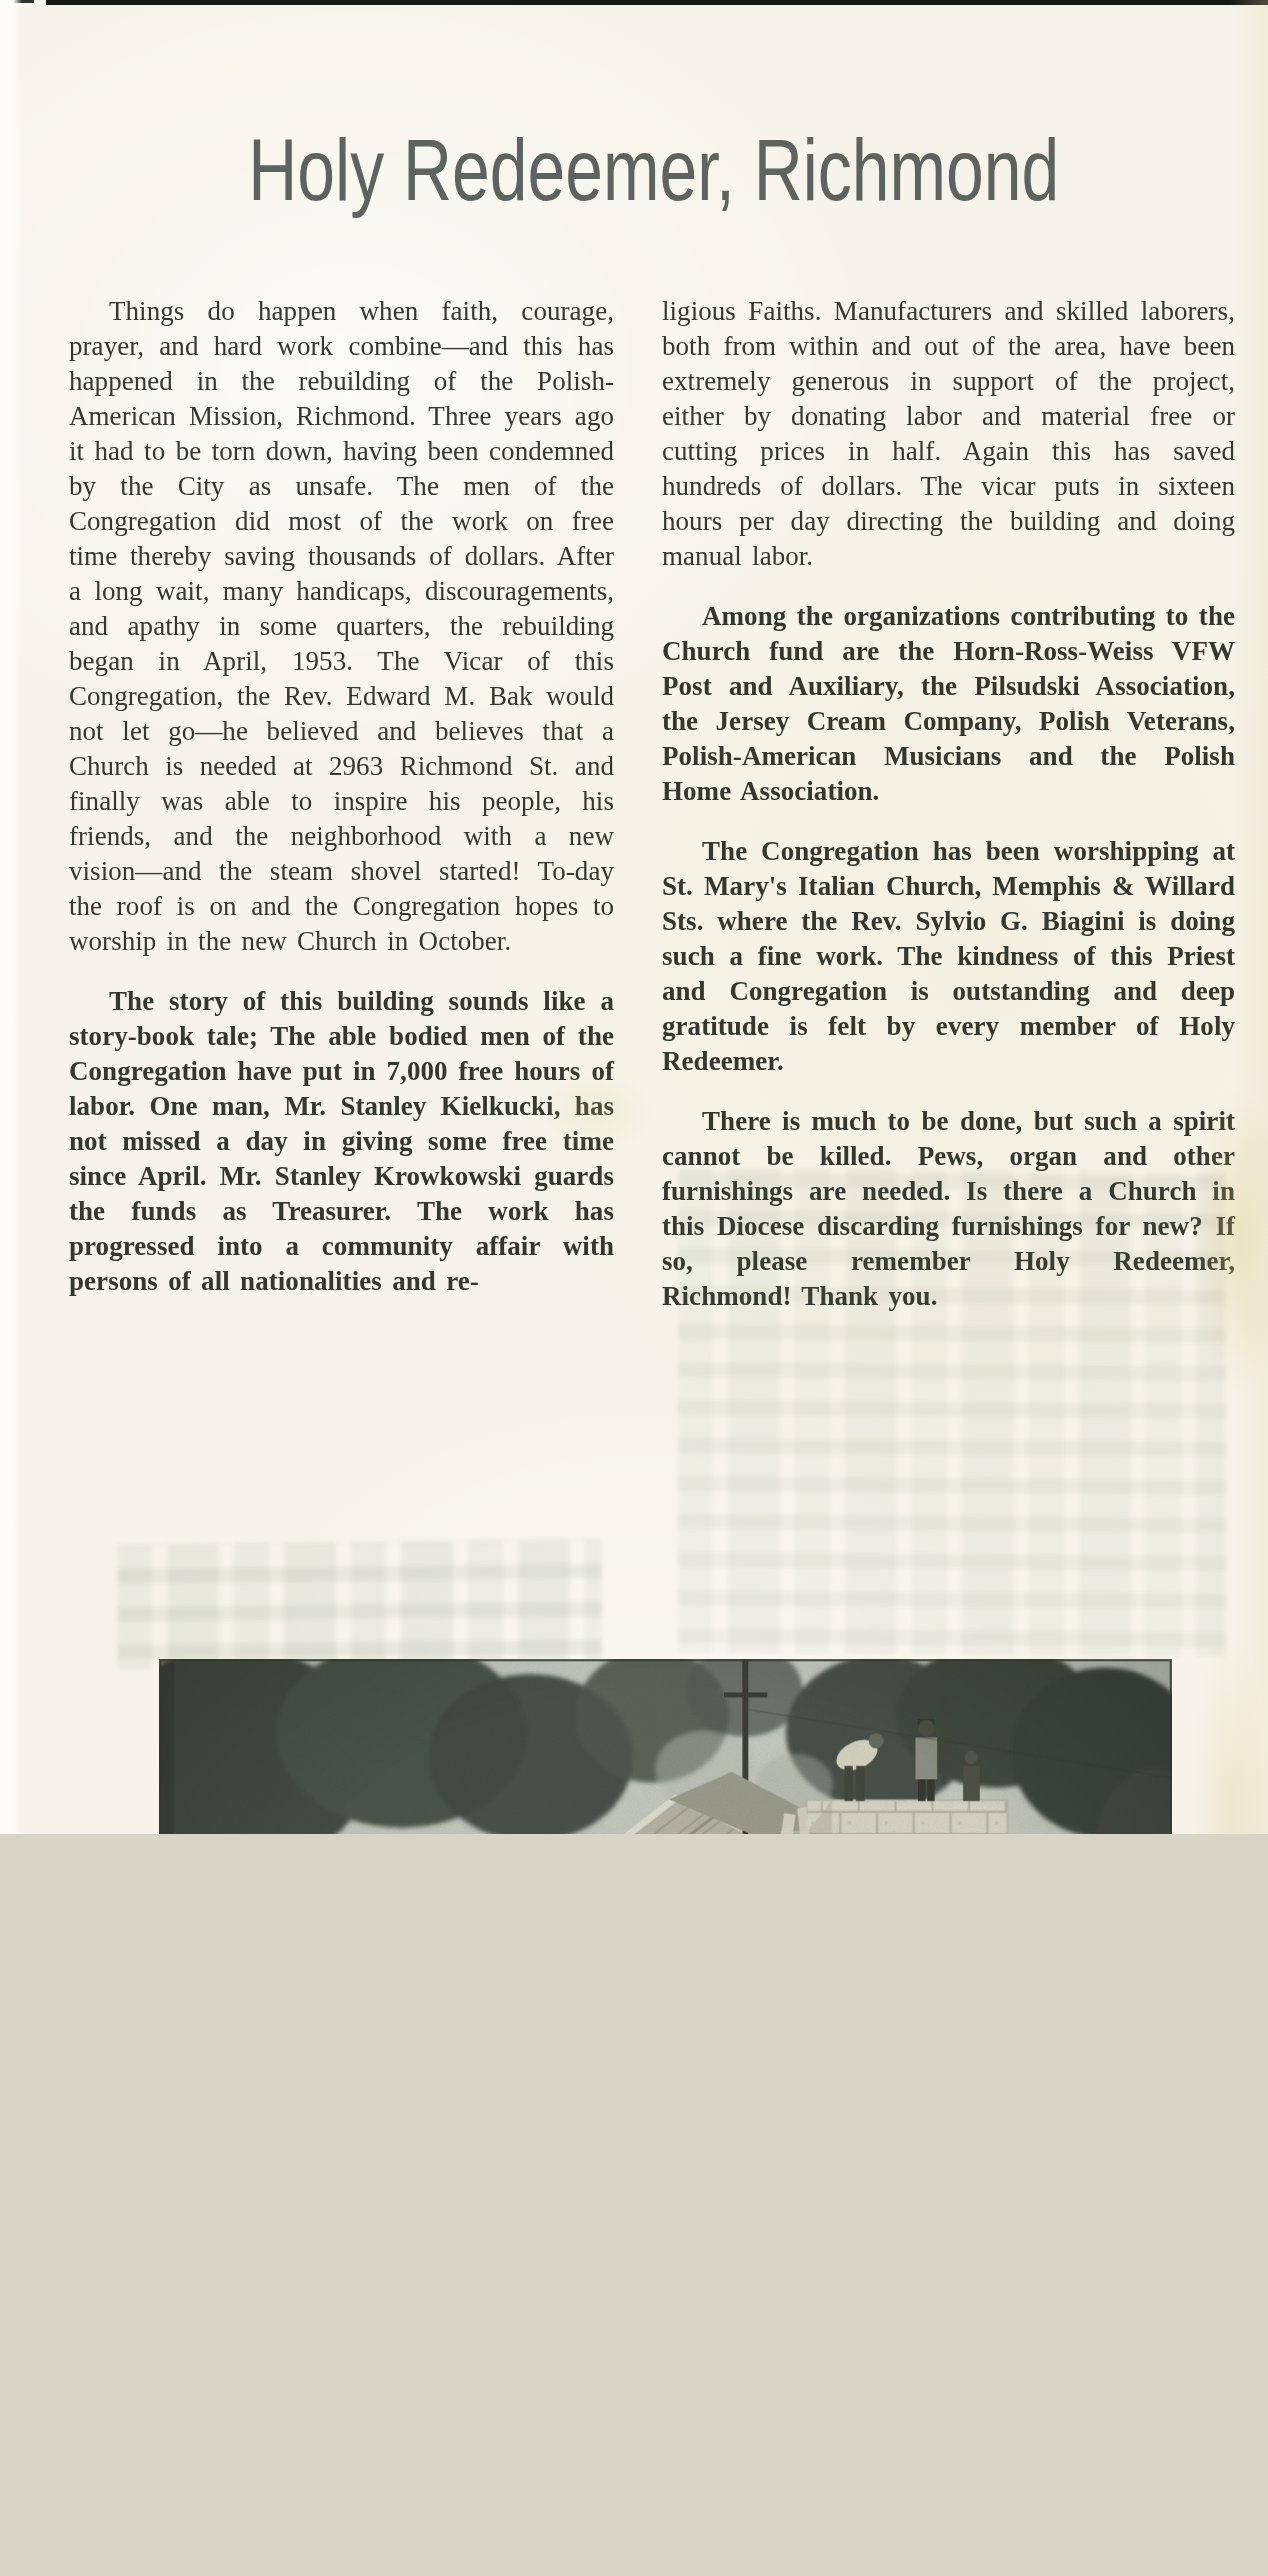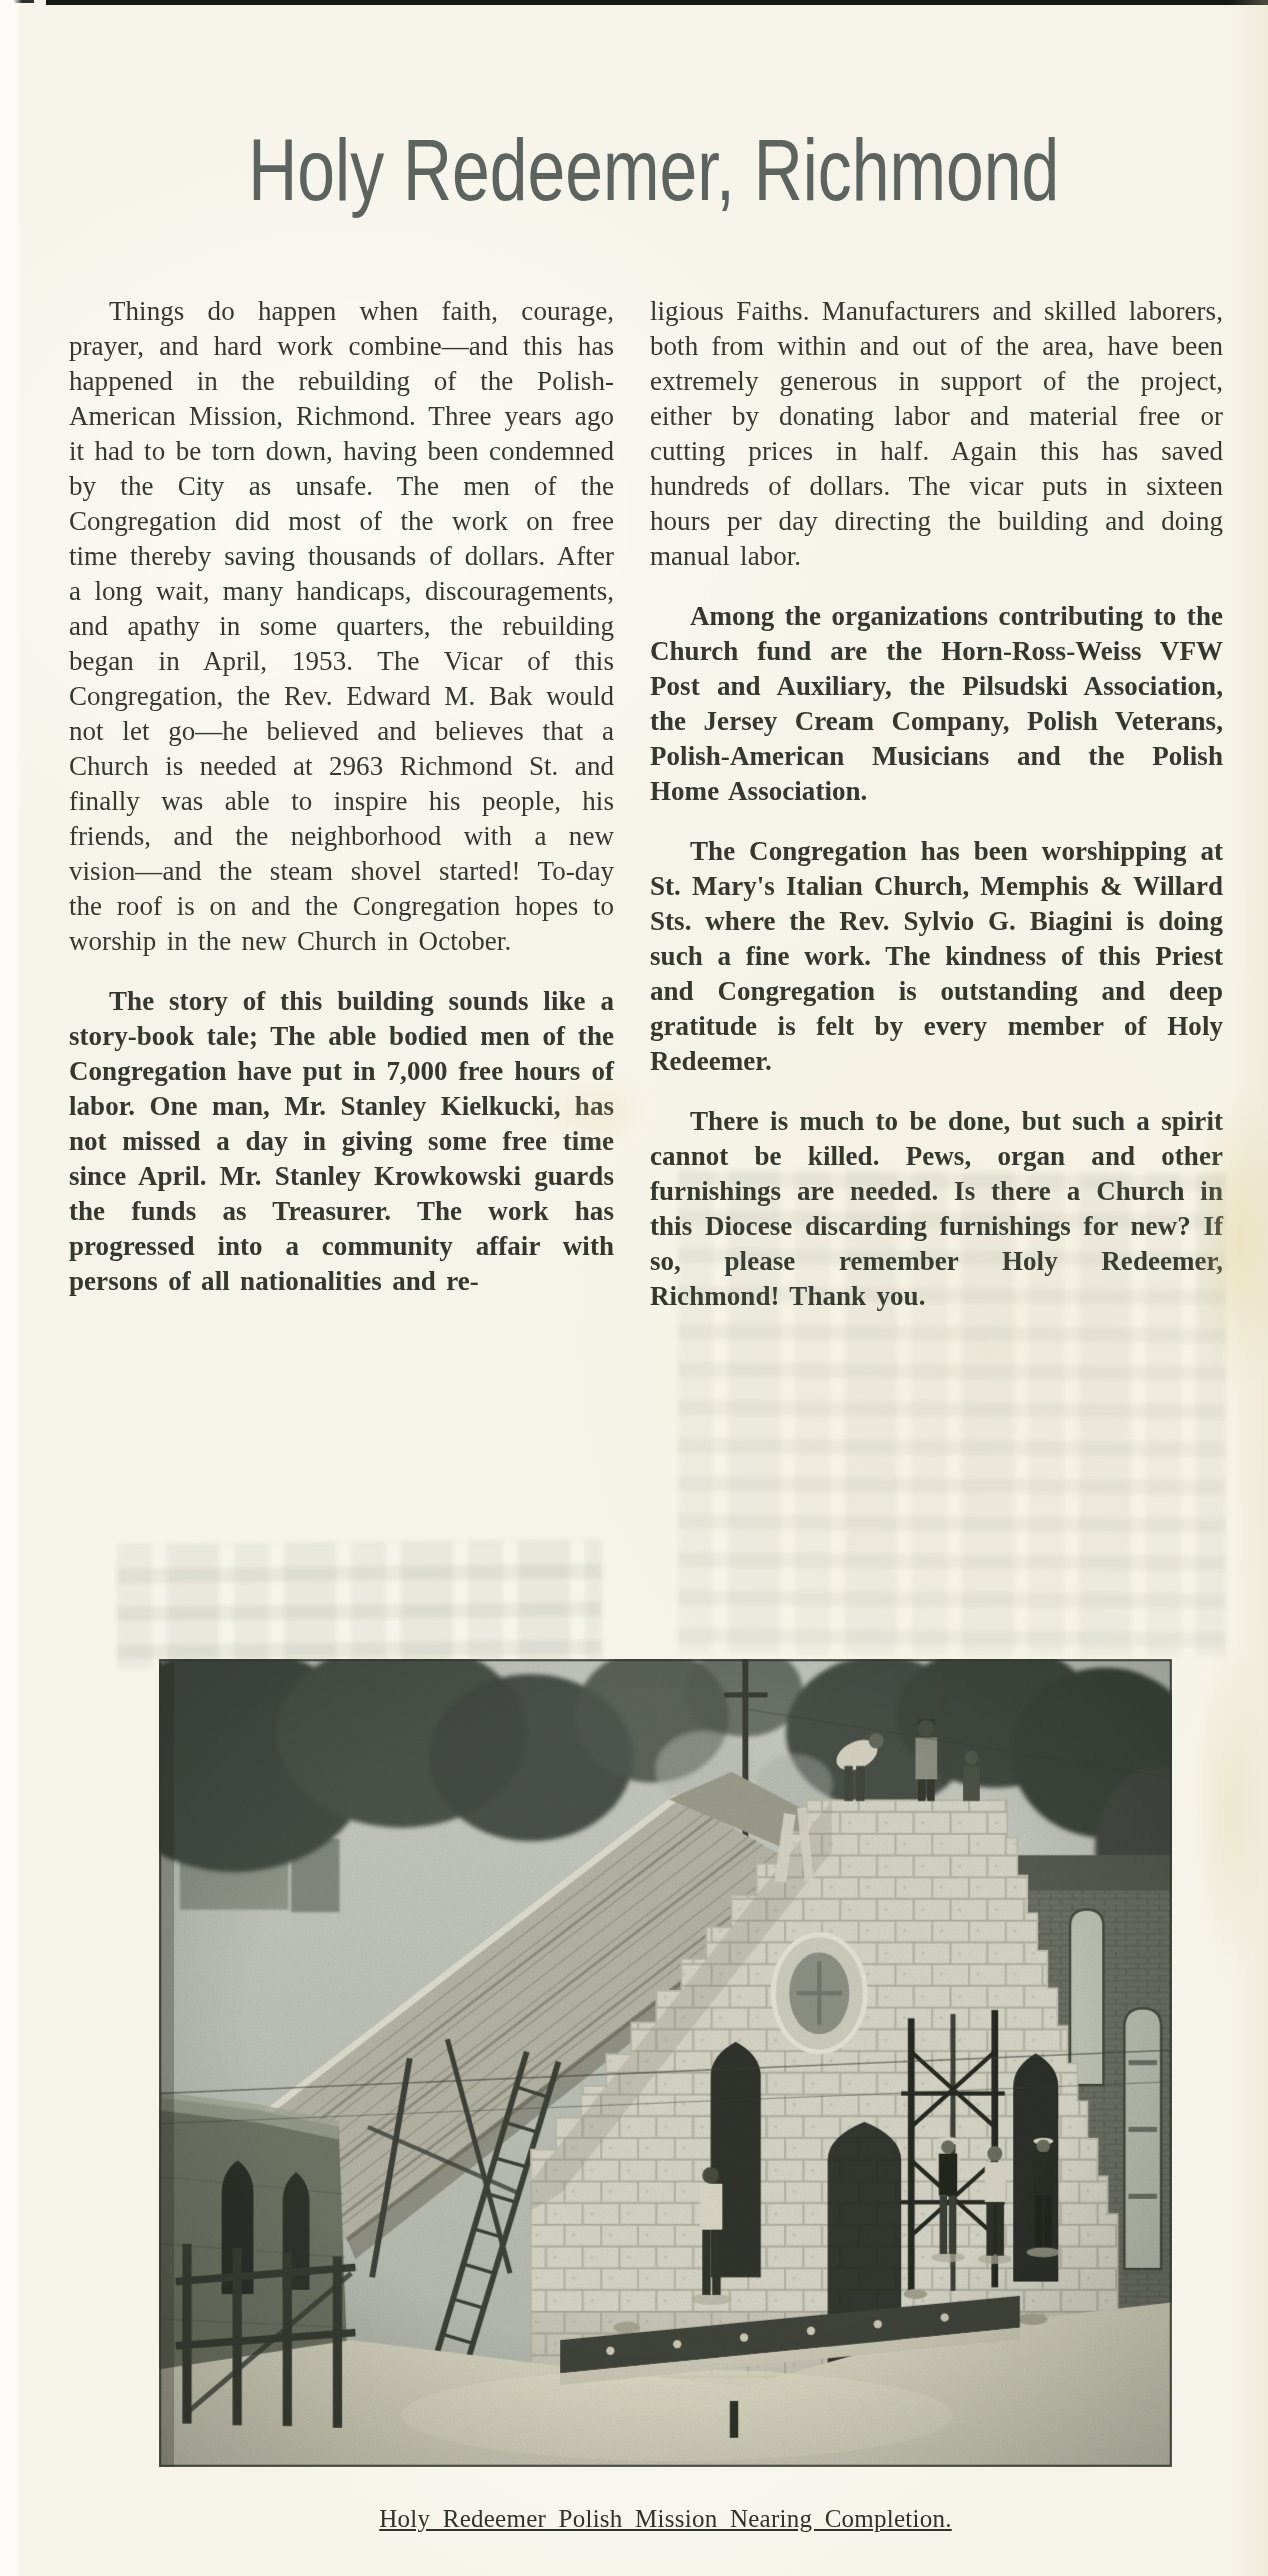--- a/index.html
+++ b/index.html
@@ -1,18 +1,18 @@
 <!DOCTYPE html>
 <html style="font-size:13.4px"><head>
 <meta charset="utf-8">
 <style>
   html,body{margin:0;padding:0;background:#d8d4c6;}
   .page{
     position:relative;
-    width:1268px;height:2576px;
+    width:1268px;height:1834px;
     margin:0 auto;
     background-color:#f6f4ea;
     background-image:
       radial-gradient(752px 585px at 28% 20%, rgba(255,255,255,.55), rgba(255,255,255,0) 70%),
       radial-gradient(685px 752px at 78% 52%, rgba(240,231,202,.30), rgba(240,231,202,0) 72%),
       radial-gradient(585px 418px at 50% 92%, rgba(255,255,255,.35), rgba(255,255,255,0) 70%);
     overflow:hidden;
     font-family:"Liberation Serif", serif;
     color:#34382f;
   }
@@ -32,21 +32,21 @@
 
   .page-title{position:absolute;left:0;top:122px;width:100%;text-align:center;}
   .page-title .t-inner{
     display:inline-block;margin-left:40px;
     font-family:"Liberation Sans", sans-serif;
     font-size:87px;line-height:1.1;font-weight:400;
     color:#5d645f;white-space:nowrap;
     transform:scaleX(.78);transform-origin:center;
   }
 
-  .columns{position:absolute;left:69px;top:294px;width:1166px;display:flex;gap:36px;}
+  .columns{position:absolute;left:69px;top:294px;width:1166px;display:flex;gap:48px;}
   .col{display:block;}
   .col-left{width:545px;}
   .col-right{width:573px;}
   .col p{
     margin:0;font-size:27px;line-height:35px;
     text-align:justify;word-spacing:.13em;letter-spacing:.002em;
     color:#34382f;
   }
   .col p + p{margin-top:25px;font-weight:bold;}
   .col p.indent{text-indent:40px;}

